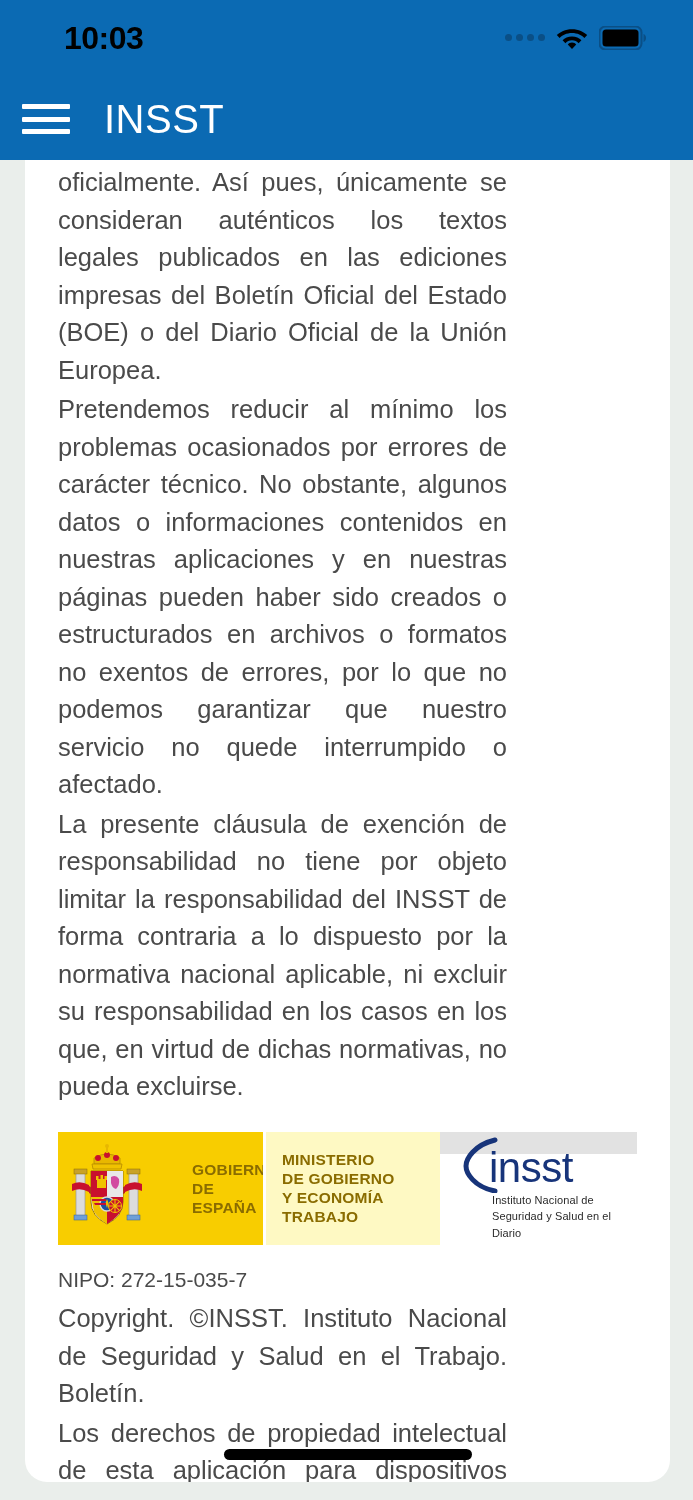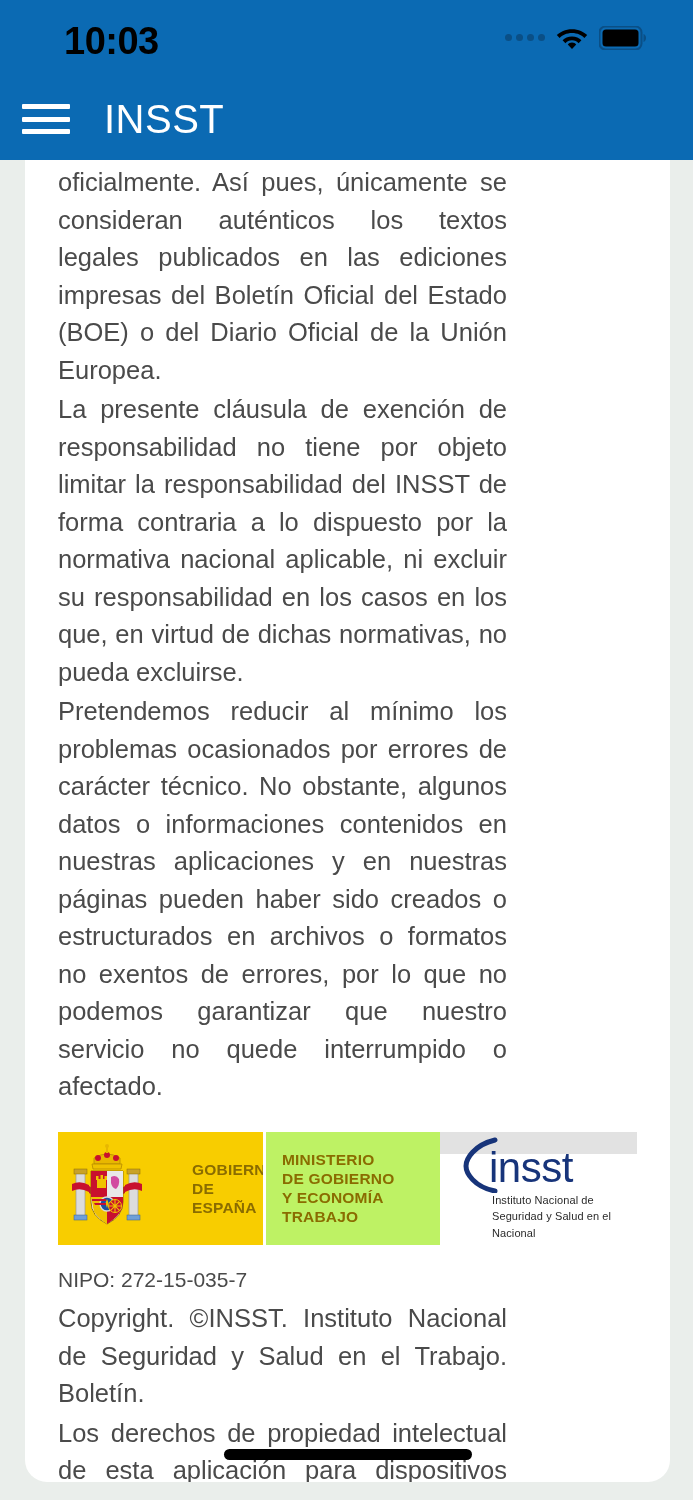--- a/index.html
+++ b/index.html
@@ -34,21 +34,21 @@
 
   .statusbar {
     position: relative;
     height: 78px;
   }
 
   .status-time {
     position: absolute;
     left: 64px;
     top: 20px;
-    font-size: 38px;
+    font-size: 32px;
     font-weight: 700;
     color: #000;
     letter-spacing: -0.5px;
   }
 
   .status-right {
     position: absolute;
     right: 46px;
     top: 26px;
     display: flex;
@@ -186,21 +186,21 @@
     width: 3px;
     height: 113px;
     background: #fff;
     z-index: 2;
   }
 
   .min-block {
     position: relative;
     width: 174px;
     height: 113px;
-    background: #bef264;
+    background: #fef9c3;
     display: flex;
     align-items: center;
     padding-left: 16px;
     z-index: 2;
   }
 
   .min-text {
     color: #8a6c00;
     font-size: 15.5px;
     font-weight: 700;
@@ -315,22 +315,22 @@
           <span></span>
       </div>
       <div class="app-title">INSST</div>
     </div>
   </div>
 
   <div class="card">
     <div class="scroll-area">
 
       <p class="para">oficialmente. Así pues, únicamente se consideran auténticos los textos legales publicados en las ediciones impresas del Boletín Oficial del Estado (BOE) o del Diario Oficial de la Unión Europea.</p>
+      <p class="para">Pretendemos reducir al mínimo los problemas ocasionados por errores de carácter técnico. No obstante, algunos datos o informaciones contenidos en nuestras aplicaciones y en nuestras páginas pueden haber sido creados o estructurados en archivos o formatos no exentos de errores, por lo que no podemos garantizar que nuestro servicio no quede interrumpido o afectado.</p>
       <p class="para">La presente cláusula de exención de responsabilidad no tiene por objeto limitar la responsabilidad del INSST de forma contraria a lo dispuesto por la normativa nacional aplicable, ni excluir su responsabilidad en los casos en los que, en virtud de dichas normativas, no pueda excluirse.</p>
-      <p class="para">Pretendemos reducir al mínimo los problemas ocasionados por errores de carácter técnico. No obstante, algunos datos o informaciones contenidos en nuestras aplicaciones y en nuestras páginas pueden haber sido creados o estructurados en archivos o formatos no exentos de errores, por lo que no podemos garantizar que nuestro servicio no quede interrumpido o afectado.</p>
 
       <div class="logo-banner">
 
         <div class="gray-strip"></div>
 
         <div class="gob-block">
           <svg class="coat" viewBox="0 0 74 92">
 
             <path d="M24 22 L24 16 Q37 8 50 16 L50 22 Z" fill="#e8b700" stroke="#b58a00" stroke-width="0.8"></path>
             <path d="M22 22 L52 22 L51 27 L23 27 Z" fill="#f0c200" stroke="#b58a00" stroke-width="0.8"></path>
@@ -393,21 +393,21 @@
         <div class="insst-block">
           <div class="insst-logo">
             <div class="insst-word-row">
               <svg class="insst-arc" width="36" height="56" viewBox="0 0 36 56">
                 <path d="M33 3 C12 8 4 22 4 29 C4 36 12 50 33 54" fill="none" stroke="#17347a" stroke-width="5" stroke-linecap="round"></path>
               </svg>
               <span class="insst-word">insst</span>
             </div>
             <div class="insst-sub">
               <div>Instituto Nacional de</div>
-              <div>Seguridad y Salud en el Nacional</div>
+              <div>Seguridad y Salud en el Diario</div>
             </div>
           </div>
         </div>
       </div>
 
       <p class="nipo">NIPO: 272-15-035-7</p>
       <p class="para">Copyright. ©INSST. Instituto Nacional de Seguridad y Salud en el Trabajo. Boletín.</p>
       <p class="para">Los derechos de propiedad intelectual de esta aplicación para dispositivos móviles, su diseño gráfico y los códigos que contiene son propiedad del Instituto Nacional de Seguridad y Salud en el Trabajo. Su reproducción, distribución, comercialización o transformación no autorizadas constituye una infracción de los derechos de propiedad intelectual del INSST. La ubicación no autorizada de la información contenida en la aplicación, así como los perjuicios ocasionados en los derechos de propiedad intelectual e industrial del INSST, podrán dar lugar al ejercicio de acciones legales correspondientes, y en su caso, a las responsabilidades que de dicho ejercicio se derive.</p>
 
     </div>

